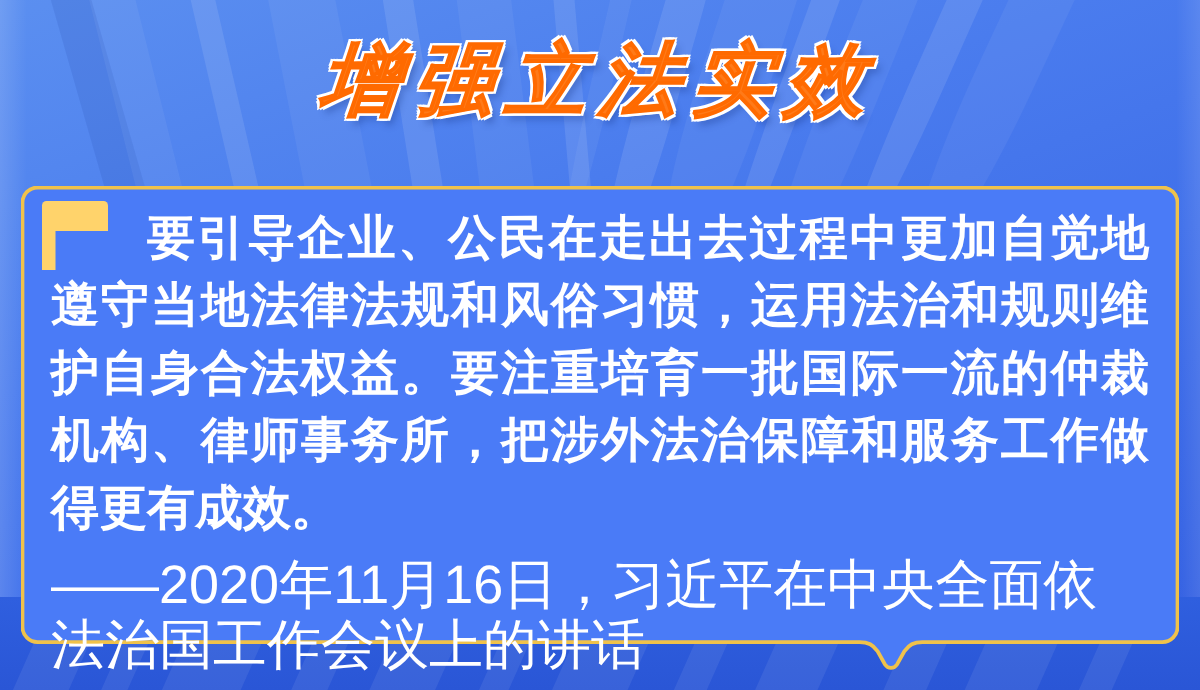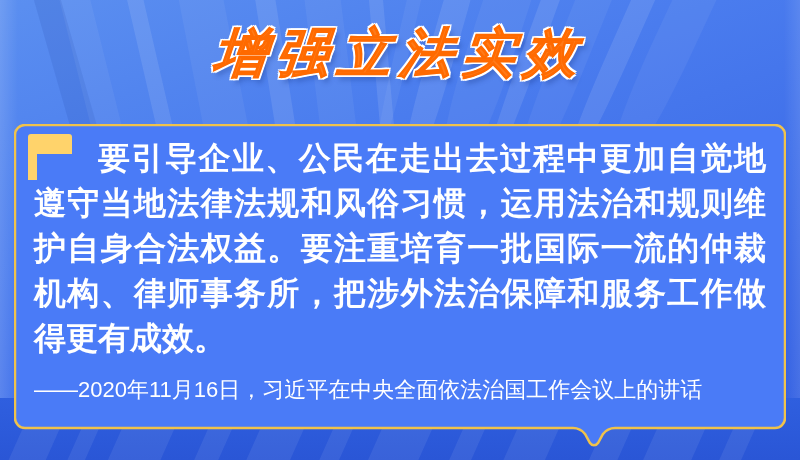--- a/index.html
+++ b/index.html
@@ -180,21 +180,21 @@
     text-indent: 64px;
     text-align: justify;
     text-justify: inter-ideograph;
   }
 
   .attribution {
     margin: 9px 0 0 0;
     padding: 0 4px;
     color: #ffffff;
     font-weight: normal;
-    font-size: 22px;
+    font-size: 36px;
     line-height: 40px;
     letter-spacing: 0px;
   }
 </style>
 </head>
 <body>
 
 <div class="poster">
 
   <div class="bg-layer">

